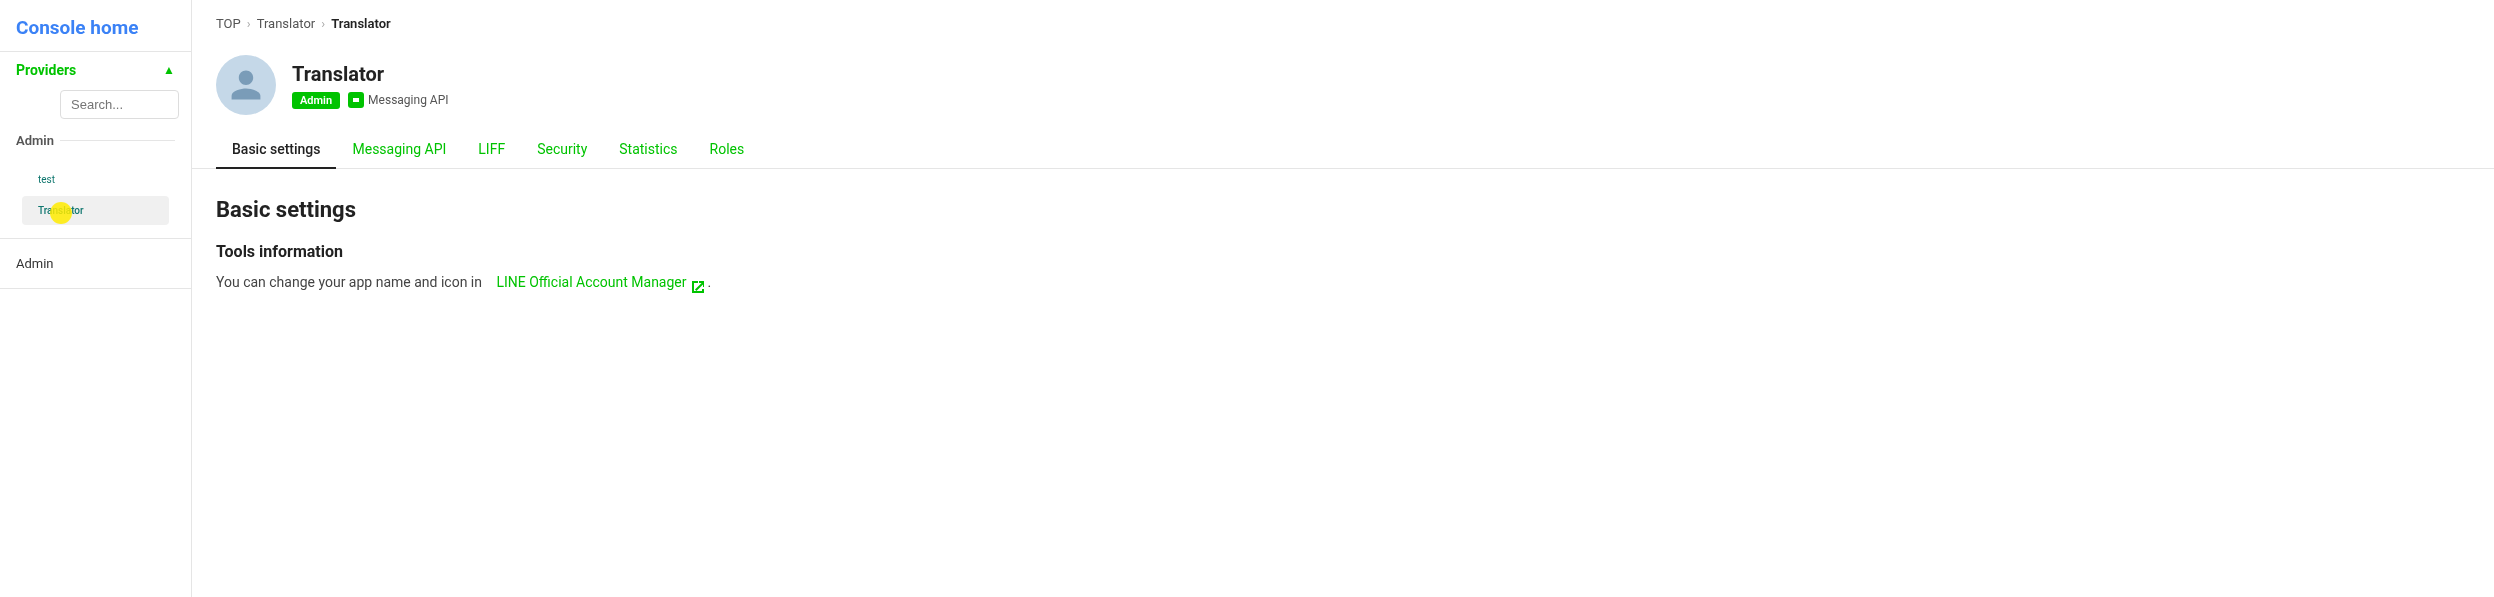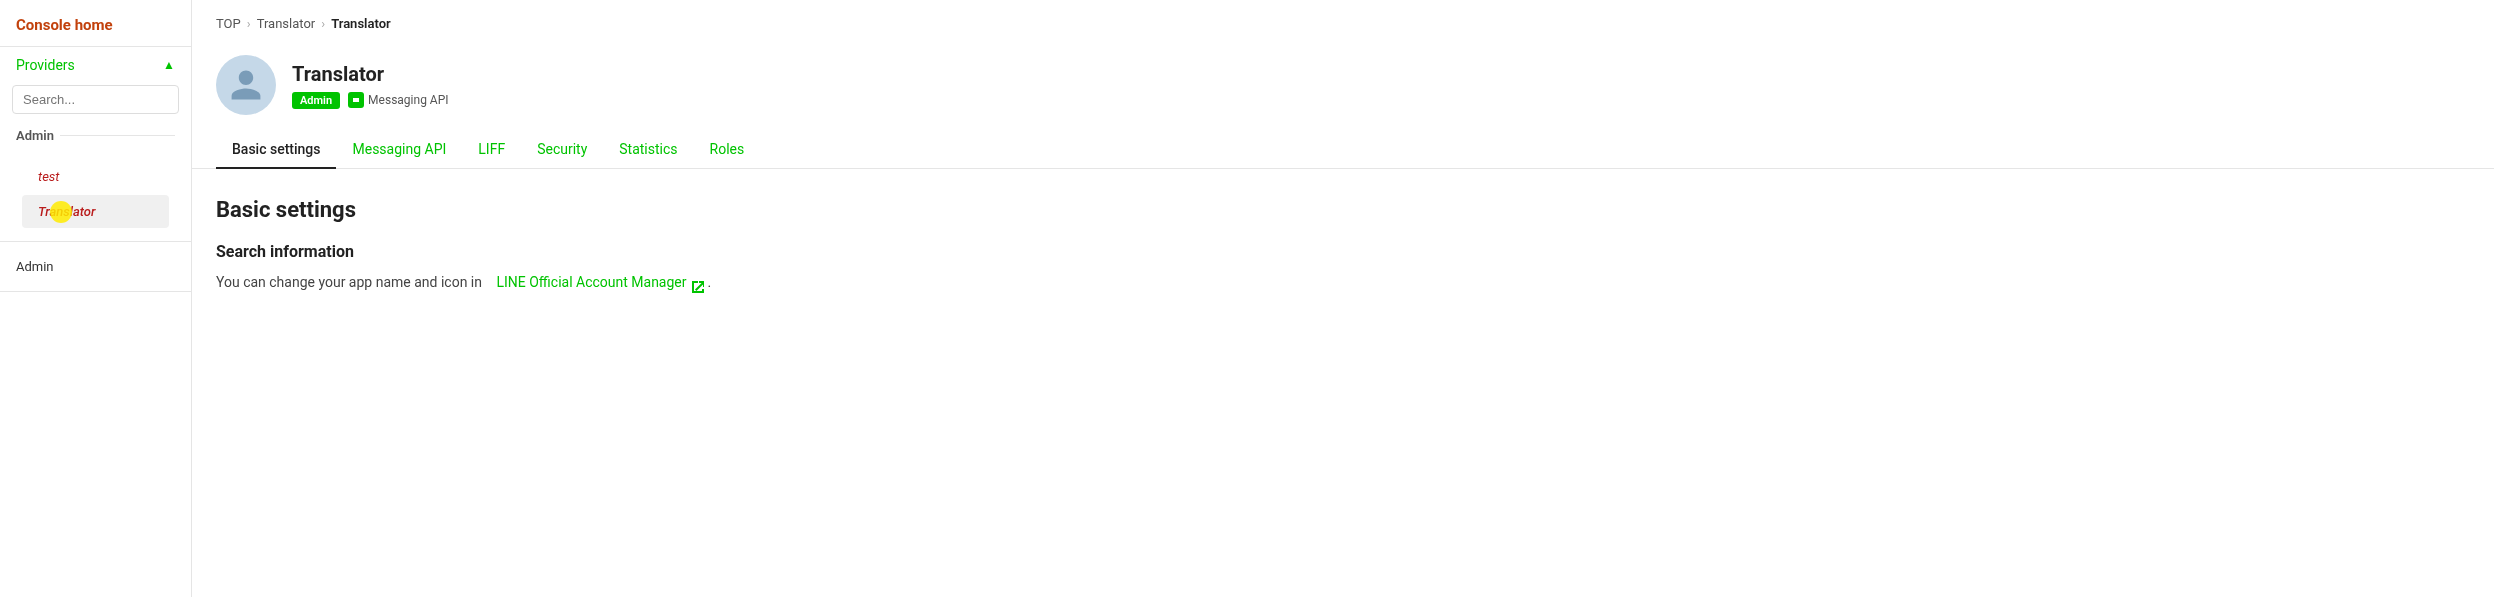--- a/index.html
+++ b/index.html
@@ -22,48 +22,49 @@
       flex-direction: column;
       padding-top: 0;
     }
 
     .sidebar-header {
       padding: 16px 16px 12px;
       border-bottom: 1px solid #e5e5e5;
     }
 
     .console-home-link {
-      color: #c2410c;
+      color: #3b82f6;
       font-weight: bold;
-      font-size: 15px;
+      font-size: 19px;
       text-decoration: none;
       cursor: pointer;
       margin-top: 48px;
     }
 
     .providers-section {
       padding: 10px 16px 6px;
       display: flex;
       align-items: center;
       justify-content: space-between;
     }
 
     .providers-label {
       color: #00c300;
-      font-weight: 400;
+      font-weight: 700;
       font-size: 14px;
     }
 
     .providers-arrow {
       color: #00c300;
       font-size: 12px;
     }
 
     .search-container {
       padding: 6px 12px 8px;
+      margin-left: 48px;
     }
 
     .search-input {
       width: 100%;
       padding: 6px 10px;
       border: 1px solid #ddd;
       border-radius: 4px;
       font-size: 13px;
       outline: none;
       color: #999;
@@ -81,26 +82,25 @@
 
     .admin-label::after {
       content: '';
       flex: 1;
       height: 1px;
       background: #e5e5e5;
     }
 
     .sidebar-nav-item {
       padding: 9px 16px;
-      font-size: 13px;
-      color: #b91c1c;
+      font-size: 10px;
+      color: #0f766e;
       cursor: pointer;
       border-radius: 4px;
       margin: 1px 6px;
-      font-style: italic;
     }
 
     .sidebar-nav-item.active {
       background: #f0f0f0;
       font-weight: 500;
     }
 
     .sidebar-section {
       padding: 12px 16px 4px;
       display: flex;
@@ -388,21 +388,21 @@
       <span>Statistics</span>
     </a>
     <a class="tab-item">
       <span>Roles</span>
     </a>
   </div>
 
   <div class="page-body">
     <h1 class="page-title">Basic settings</h1>
 
-    <h2 class="section-title">Search information</h2>
+    <h2 class="section-title">Tools information</h2>
 
     <p class="section-text">
       <span>You can change your app name and icon in </span>
       <a href="#">LINE Official Account Manager</a>
       <span class="external-icon">
         <svg width="12" height="12" viewBox="0 0 12 12" fill="#00c300">
           <path d="M10 10H2V2h4V0H0v12h12V8h-2v2zM7 0v2h2.6L3 8.6 4.4 10 11 3.4V6h2V0H7z"></path>
         </svg>
       </span>
       <span> .</span>

